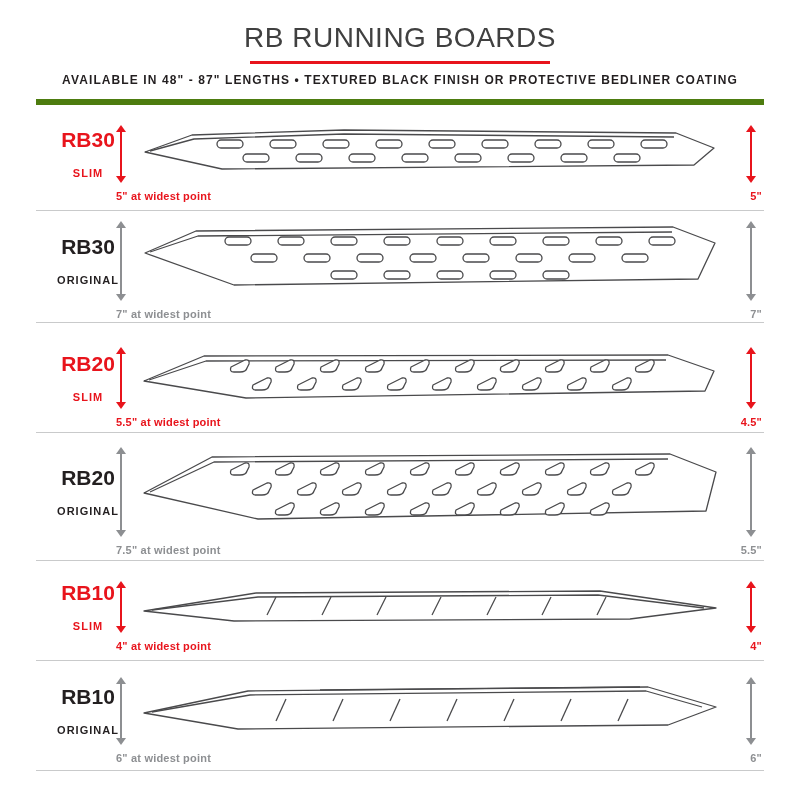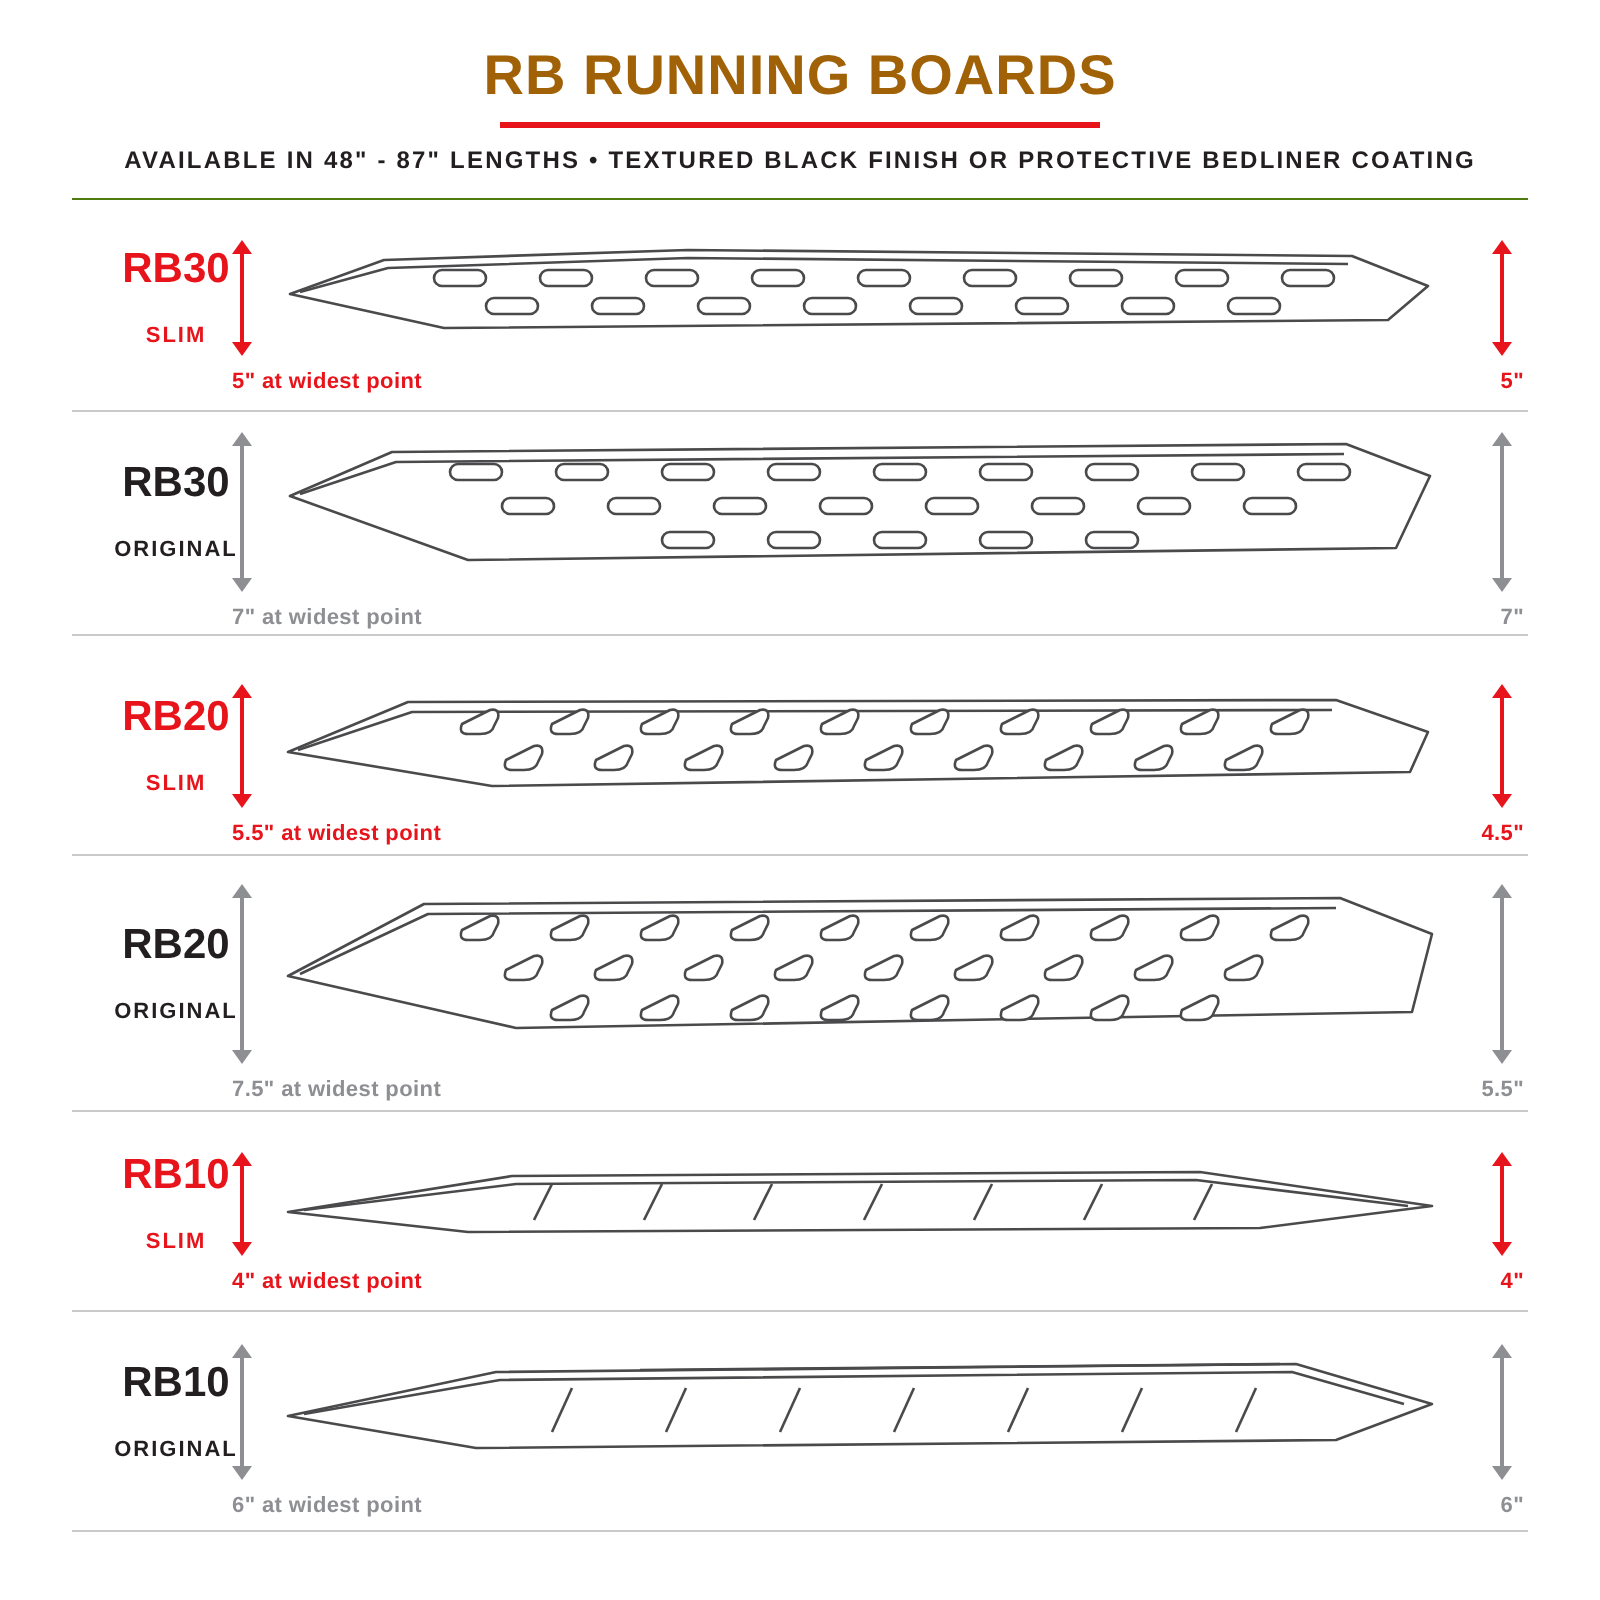--- a/index.html
+++ b/index.html
@@ -1,22 +1,22 @@
 <!DOCTYPE html>
 <html><head>
 <meta charset="utf-8">
 <style>
   *{margin:0;padding:0;box-sizing:border-box}
   html,body{width:800px;height:800px;background:#fff;overflow:hidden;
     font-family:"Liberation Sans",sans-serif;color:#231f20}
   .header{text-align:center;padding-top:22px}
-  .title{font-size:28px;font-weight:700;letter-spacing:.5px;color:#a16207}
+  .title{font-size:28px;font-weight:400;letter-spacing:.5px;color:#404040}
   .title-underline{width:300px;height:3px;background:#e8141c;margin:7px auto 9px}
   .subtitle{font-size:12px;font-weight:bold;letter-spacing:1.1px;color:#231f20}
-  .rows{margin:12px 36px 0;border-top:1px solid #4d7c0f}
+  .rows{margin:12px 36px 0;border-top:6px solid #4d7c0f}
   .row{position:relative;border-bottom:1px solid #c9cacb}
   .label{position:absolute;left:0;width:104px;text-align:center;
     top:calc(var(--bt) + var(--bh)/2 - 26px)}
   .model{font-size:21px;font-weight:800;line-height:1.1}
   .variant{font-size:11px;font-weight:bold;letter-spacing:1px;margin-top:16px}
   .board{position:absolute;left:104px;right:44px;top:var(--bt);height:var(--bh)}
   .board svg{display:block;width:100%;height:100%}
   .board path,.board rect,.board line,.board use{stroke:#4a4a4c;stroke-width:1.3;fill:#fff;stroke-linejoin:round}
   .board .ln{fill:none}
   .varrow{position:absolute;width:2px;background:currentColor;

